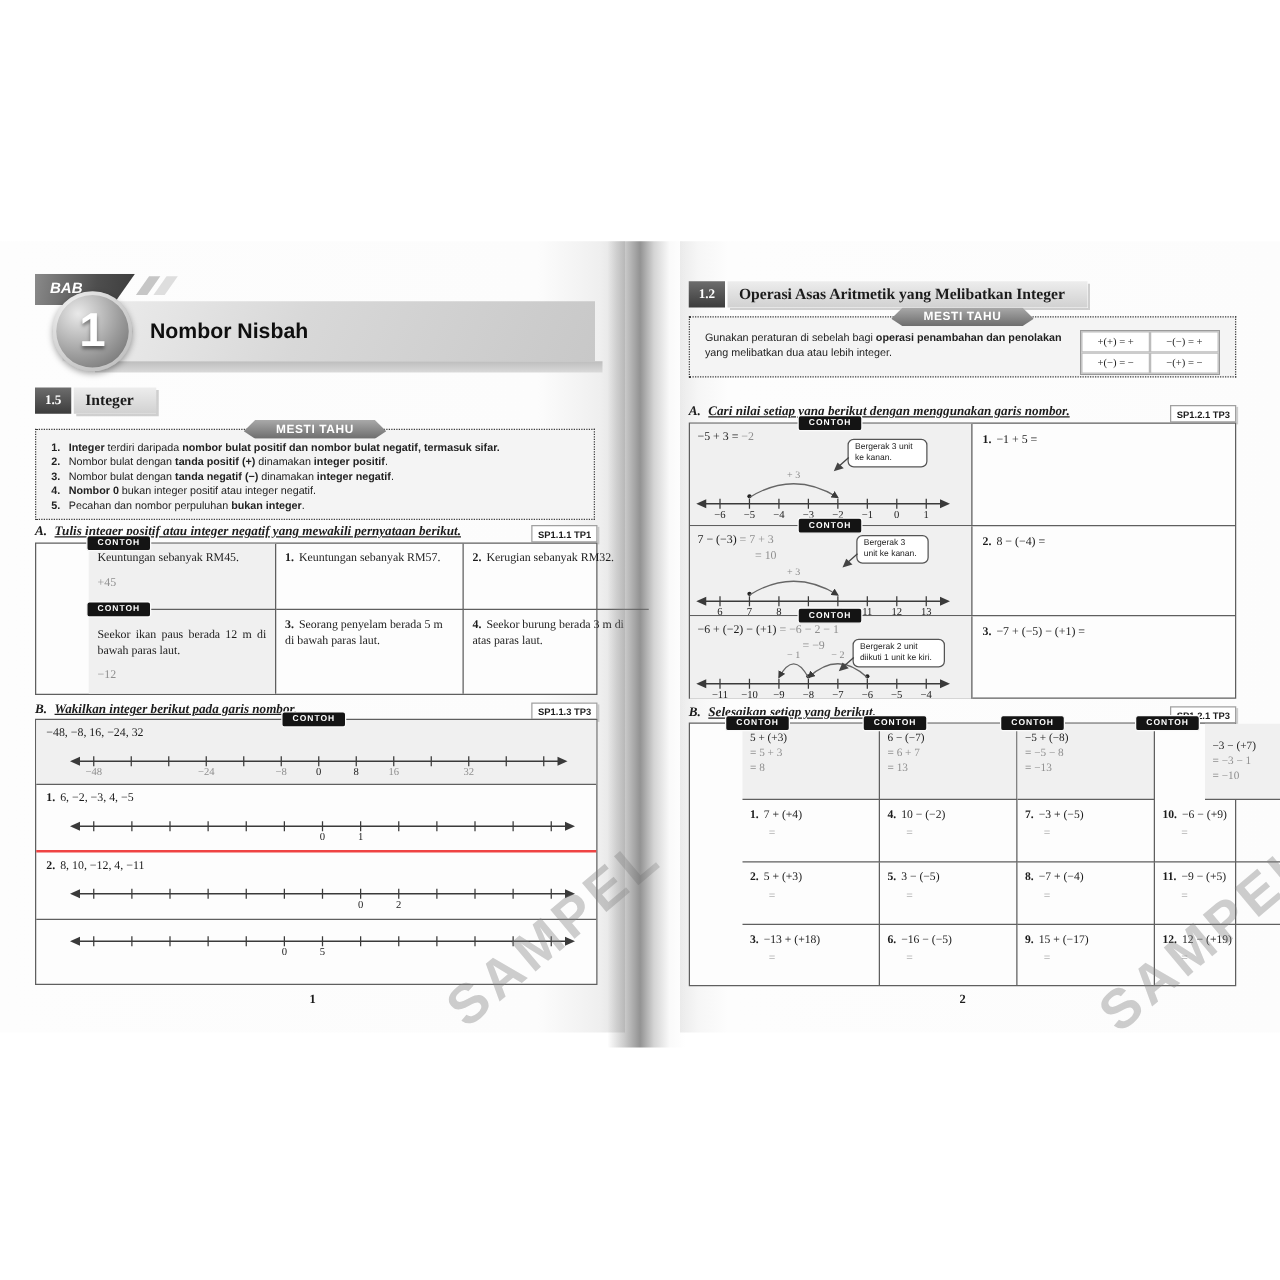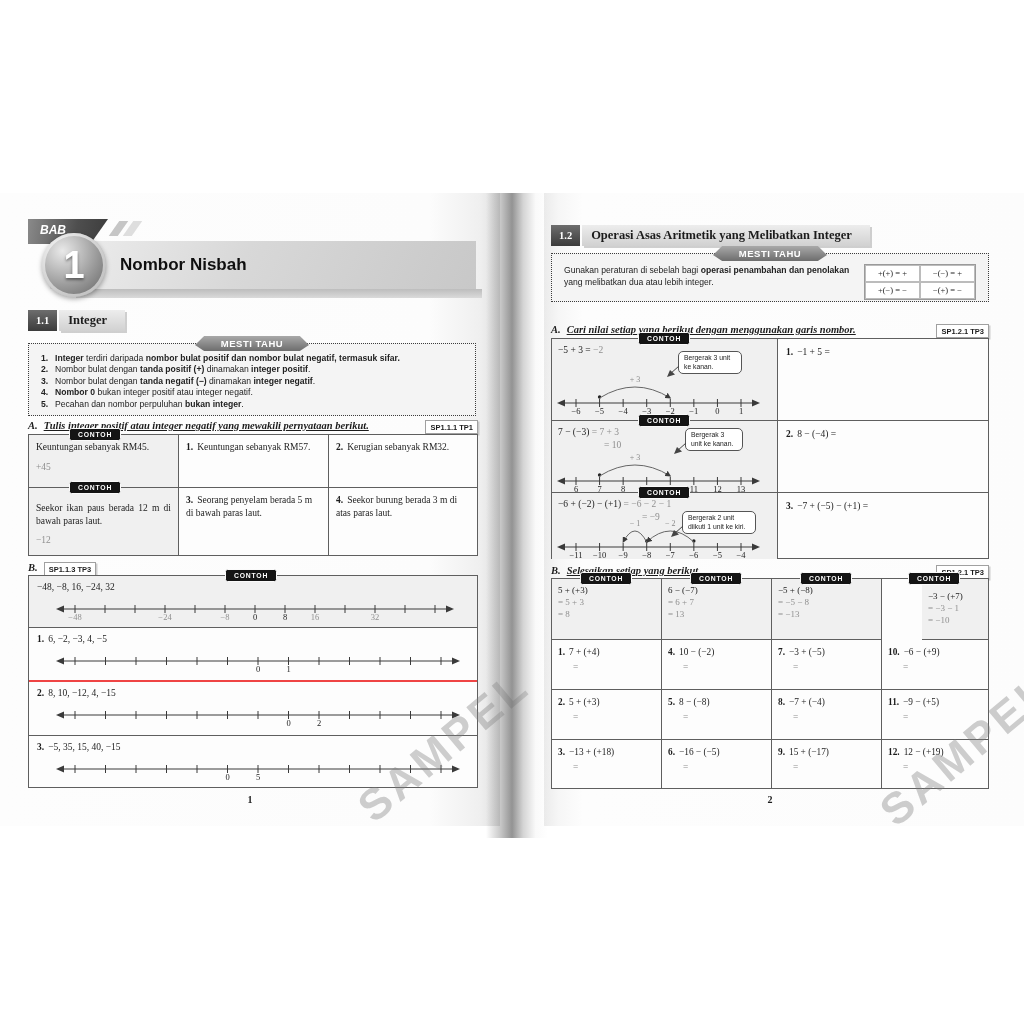--- a/index.html
+++ b/index.html
@@ -52,21 +52,21 @@
          border:1px solid #9a9a9a;background:#fff;}
   .rules span{border:.6px solid #bcbcbc;font:8.5px/15px "Liberation Serif",serif;text-align:center;height:15px;}
 
   
   .exh{position:absolute;display:flex;font:bold italic 10.5px "Liberation Serif",serif;align-items:flex-start;}
   .exh-letter{margin-right:6px;}
   .exh-text{flex:1;padding-right:8px;text-decoration:underline;}
   .sp-badge{font:bold 7.5px "Liberation Sans",sans-serif;font-style:normal;border:1px solid #a0a0a0;
             background:#fff;box-shadow:1.5px 1.5px 0 rgba(160,160,160,.5);padding:1.5px 4px;white-space:nowrap;}
 
-  .tbl{position:absolute;border:1.2px solid #5f5f5f;box-sizing:border-box;z-index:2;background:#fdfdfd;}
+  .tbl{position:absolute;border:1.2px solid #5f5f5f;box-sizing:border-box;z-index:2;background:#fdfdfd;padding-left:42px;}
   .contoh{position:absolute;background:#141414;color:#fff;font:bold 6.8px "Liberation Sans",sans-serif;
           letter-spacing:.8px;padding:2px 8px;border-radius:2.5px;border:1px solid #fafafa;z-index:6;}
 
   
   .la-grid{display:grid;grid-template-columns:150px 150px 148px;grid-template-rows:53px 67px;width:100%;height:100%;}
   .la-grid>div{border-right:1px solid #5f5f5f;border-bottom:1px solid #5f5f5f;padding:6px 7px;box-sizing:border-box;
                font-size:9.5px;line-height:12.5px;}
   .la-grid>div:nth-child(3n){border-right:none;}
   .la-grid>div:nth-child(n+4){border-bottom:none;}
   .cell-ex{background:#f0f0f0;}
@@ -120,21 +120,21 @@
       <div class="ch-slash" style="left:86px;"></div>
       <div class="ch-slash" style="left:100px;background:#dedede;"></div>
       <div class="bab-ribbon"><span>BAB</span></div>
       <div class="bab-circle">
         <span class="bab-num">1</span>
       </div>
       <div class="ch-title">Nombor Nisbah</div>
     </div>
 
     <div class="sec-head" style="left:28px;top:117px;">
-      <span class="sec-num">1.1</span>
+      <span class="sec-num">1.5</span>
       <span class="sec-title">Integer</span>
     </div>
 
     <div class="mt mt-left">
       <div class="mt-ribbon">MESTI TAHU</div>
       <div class="mt-items">
         <div class="mt-item">
             <span class="n">1.</span>
             <span><b>Integer</b> terdiri daripada <b>nombor bulat positif dan nombor bulat negatif, termasuk sifar.</b></span>
           </div>
@@ -177,20 +177,21 @@
           <div class="just" style="padding-top:8px;">Seekor ikan paus berada 12 m di bawah paras laut.</div>
           <div class="ans">−12</div>
         </div>
         <div><span class="q-num">3.</span><span>Seorang penyelam berada 5 m di bawah paras laut.</span></div>
         <div><span class="q-num">4.</span><span>Seekor burung berada 3 m di atas paras laut.</span></div>
       </div>
     </div>
 
     <div class="exh" style="left:28px;top:369px;width:450px;">
       <span class="exh-letter">B.</span>
+      <span class="exh-text">Wakilkan integer berikut pada garis nombor.</span>
       <span class="sp-badge">SP1.1.3 TP3</span>
     </div>
 
     <div class="tbl" style="left:28px;top:382px;width:450px;height:213px;text-decoration:underline;">
       <div class="contoh" style="top:-7px;left:196px;">CONTOH</div>
       <div class="lb-r" style="top:0;height:52px;background:#f0f0f0;border-bottom:1px solid #5f5f5f;">
         <div class="lb-vals">−48, −8, 16, −24, 32</div>
         <div class="lb-nl"><svg width="400" height="28" xmlns="http://www.w3.org/2000/svg">
               <defs>
                 <marker id="ah0" markerWidth="7" markerHeight="6" refX="5" refY="3" orient="auto">
@@ -244,21 +245,21 @@
               <line x1="264" y1="12" x2="264" y2="20" stroke="#3a3a3a" stroke-width="1"></line>
               <line x1="294.5" y1="12" x2="294.5" y2="20" stroke="#3a3a3a" stroke-width="1"></line>
               <line x1="325" y1="12" x2="325" y2="20" stroke="#3a3a3a" stroke-width="1"></line>
               <line x1="355.5" y1="12" x2="355.5" y2="20" stroke="#3a3a3a" stroke-width="1"></line>
               <line x1="386" y1="12" x2="386" y2="20" stroke="#3a3a3a" stroke-width="1"></line>
               <text x="203" y="27" text-anchor="middle" font-size="8.5" font-family="'Liberation Serif',serif" fill="#1c1c1c">0</text>
               <text x="233.5" y="27" text-anchor="middle" font-size="8.5" font-family="'Liberation Serif',serif" fill="#1c1c1c">1</text>
             </svg></div>
       </div>
       <div class="lb-r" style="top:106px;height:54px;border-bottom:1px solid #5f5f5f;">
-        <div class="lb-vals"><span class="q-num">2.</span><span>8, 10, −12, 4, −15</span></div>
+        <div class="lb-vals"><span class="q-num">2.</span><span>8, 10, −12, 4, −11</span></div>
         <div class="lb-nl"><svg width="406" height="28" xmlns="http://www.w3.org/2000/svg">
               <defs>
                 <marker id="ah2" markerWidth="7" markerHeight="6" refX="5" refY="3" orient="auto">
                   <path d="M0,0 L6,3 L0,6 Z" fill="#3a3a3a"></path>
                 </marker>
               </defs>
               <line x1="7" y1="16" x2="399" y2="16" stroke="#3a3a3a" stroke-width="1.1"></line>
               <polygon points="405,16 397,12.4 397,19.6" fill="#3a3a3a"></polygon>
               <polygon points="1,16 9,12.4 9,19.6" fill="#3a3a3a"></polygon>
               <line x1="20" y1="12" x2="20" y2="20" stroke="#3a3a3a" stroke-width="1"></line>
@@ -272,21 +273,20 @@
               <line x1="264" y1="12" x2="264" y2="20" stroke="#3a3a3a" stroke-width="1"></line>
               <line x1="294.5" y1="12" x2="294.5" y2="20" stroke="#3a3a3a" stroke-width="1"></line>
               <line x1="325" y1="12" x2="325" y2="20" stroke="#3a3a3a" stroke-width="1"></line>
               <line x1="355.5" y1="12" x2="355.5" y2="20" stroke="#3a3a3a" stroke-width="1"></line>
               <line x1="386" y1="12" x2="386" y2="20" stroke="#3a3a3a" stroke-width="1"></line>
               <text x="233.5" y="27" text-anchor="middle" font-size="8.5" font-family="'Liberation Serif',serif" fill="#1c1c1c">0</text>
               <text x="264" y="27" text-anchor="middle" font-size="8.5" font-family="'Liberation Serif',serif" fill="#1c1c1c">2</text>
             </svg></div>
       </div>
       <div class="lb-r" style="top:160px;height:52px;">
-        <div class="lb-vals"><span class="q-num">3.</span><span>−5, 35, 15, 40, −15</span></div>
         <div class="lb-nl"><svg width="406" height="28" xmlns="http://www.w3.org/2000/svg">
               <defs>
                 <marker id="ah3" markerWidth="7" markerHeight="6" refX="5" refY="3" orient="auto">
                   <path d="M0,0 L6,3 L0,6 Z" fill="#3a3a3a"></path>
                 </marker>
               </defs>
               <line x1="7" y1="16" x2="399" y2="16" stroke="#3a3a3a" stroke-width="1.1"></line>
               <polygon points="405,16 397,12.4 397,19.6" fill="#3a3a3a"></polygon>
               <polygon points="1,16 9,12.4 9,19.6" fill="#3a3a3a"></polygon>
               <line x1="20" y1="12" x2="20" y2="20" stroke="#3a3a3a" stroke-width="1"></line>
@@ -513,21 +513,21 @@
             <div class="g">= −3 − 1</div>
             <div class="g">= −10</div>
           </div>
 
         <div class="rb-q"><span class="q-num">1.</span><span>7 + (+4)</span><div class="rb-eq">=</div></div>
         <div class="rb-q"><span class="q-num">4.</span><span>10 − (−2)</span><div class="rb-eq">=</div></div>
         <div class="rb-q"><span class="q-num">7.</span><span>−3 + (−5)</span><div class="rb-eq">=</div></div>
         <div class="rb-q"><span class="q-num">10.</span><span>−6 − (+9)</span><div class="rb-eq">=</div></div>
 
         <div class="rb-q"><span class="q-num">2.</span><span>5 + (+3)</span><div class="rb-eq">=</div></div>
-        <div class="rb-q"><span class="q-num">5.</span><span>8 − (−8)</span><div class="rb-eq">=</div></div>
+        <div class="rb-q"><span class="q-num">5.</span><span>3 − (−5)</span><div class="rb-eq">=</div></div>
         <div class="rb-q"><span class="q-num">8.</span><span>−7 + (−4)</span><div class="rb-eq">=</div></div>
         <div class="rb-q"><span class="q-num">11.</span><span>−9 − (+5)</span><div class="rb-eq">=</div></div>
 
         <div class="rb-q"><span class="q-num">3.</span><span>−13 + (+18)</span><div class="rb-eq">=</div></div>
         <div class="rb-q"><span class="q-num">6.</span><span>−16 − (−5)</span><div class="rb-eq">=</div></div>
         <div class="rb-q"><span class="q-num">9.</span><span>15 + (−17)</span><div class="rb-eq">=</div></div>
         <div class="rb-q"><span class="q-num">12.</span><span>12 − (+19)</span><div class="rb-eq">=</div></div>
       </div>
     </div>
 

